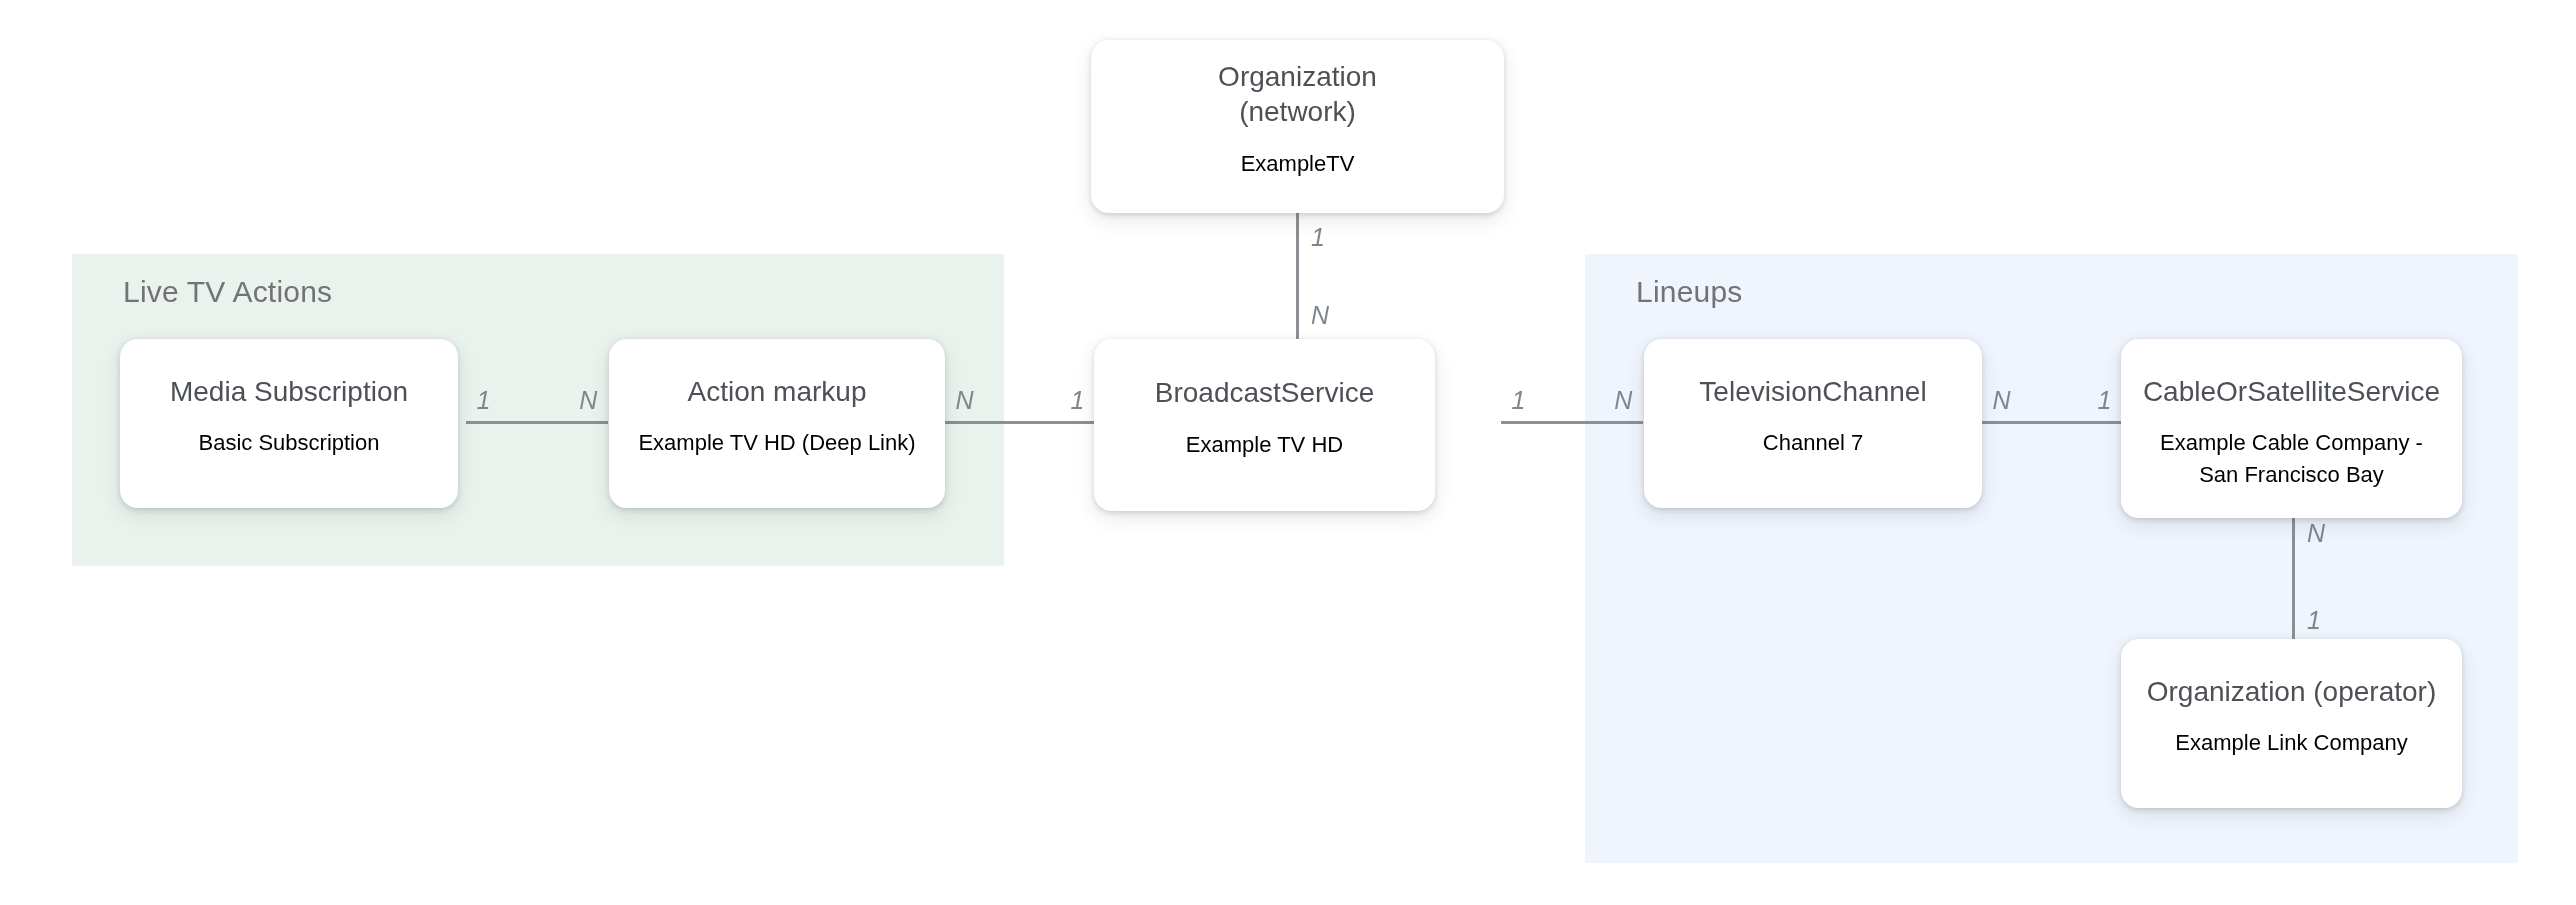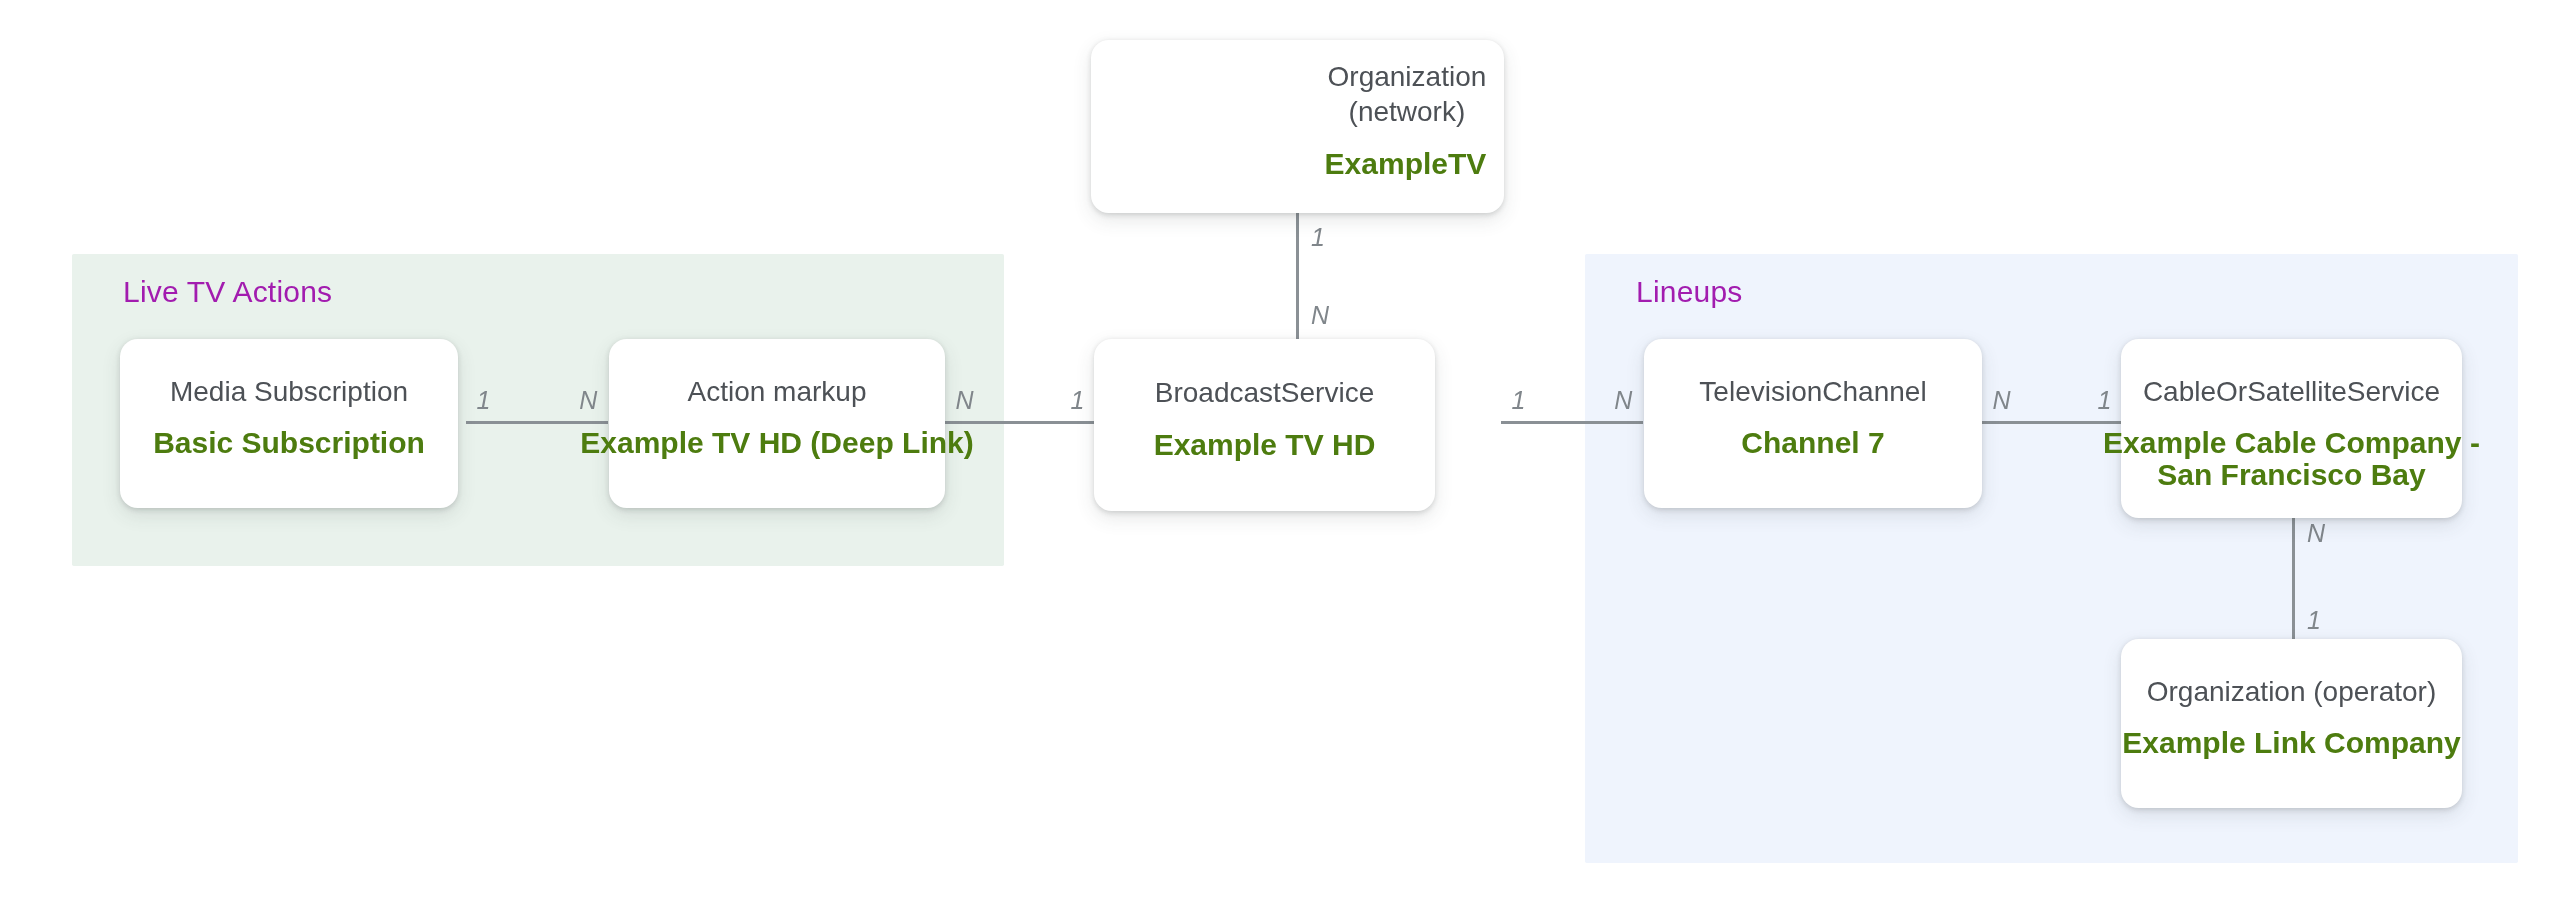--- a/index.html
+++ b/index.html
@@ -9,38 +9,38 @@
     width: 2576px; height: 906px;
     position: relative; overflow: hidden;
   }
   .canvas { position: absolute; left: 0; top: 0; width: 2576px; height: 906px; }
 
   .group-panel { position: absolute; border-radius: 1.8px; }
   .group-panel.green { background: #E9F2EC; }
   .group-panel.blue  { background: #EFF4FD; }
   .group-label {
     position: absolute; left: 51px; top: 21px;
-    font-size: 30px; font-weight: 400; color: #a21caf;
+    font-size: 30px; font-weight: 400; color: #737373;
     letter-spacing: 0.2px; white-space: nowrap;
   }
 
   .card {
     position: absolute; background: #ffffff; border-radius: 17.7px;
     box-shadow: 0 1.8px 5.3px rgba(60,64,67,0.18), 0 7px 19.5px rgba(60,64,67,0.12);
     display: flex; flex-direction: column; align-items: center; justify-content: center;
     text-align: center; padding: 16px 17.7px 30px 17.7px;
   }
   .card-title {
     font-size: 28px; line-height: 35px; color: #4D5156; font-weight: 400;
     white-space: nowrap;
   }
   .card-title span { display: block; }
   .card-subtitle {
-    margin-top: 18.6px; font-size: 30px; line-height: 32px; color: #4d7c0f;
-    font-weight: 700; white-space: nowrap;
+    margin-top: 18.6px; font-size: 22px; line-height: 32px; color: #000000;
+    font-weight: 400; white-space: nowrap;
   }
   .card-subtitle span { display: block; }
 
   .h-edge { position: absolute; height: 43px; }
   .h-line {
     position: absolute; left: 0; right: 0; bottom: 0; height: 2.7px;
     background: #8A9095;
   }
   .h-edge .card-label { position: absolute; bottom: 10.6px; }
   .h-edge .card-label.left  { left: 10.6px; }
@@ -101,21 +101,21 @@
     <span class="card-label right">1</span>
     <div class="h-line"></div>
   </div>
 
   <div class="v-edge" style="left:2292px; top:518px; height:121px;">
     <div class="v-line"></div>
     <span class="card-label top-b">N</span>
     <span class="card-label bottom-b">1</span>
   </div>
 
-  <div class="card" style="left:1091px; top:40px; width:413px; height:173px;align-items:flex-end;">
+  <div class="card" style="left:1091px; top:40px; width:413px; height:173px;">
     <div class="card-title">
       <span>Organization</span>
       <span>(network)</span>
     </div>
     <div class="card-subtitle">
       <span>ExampleTV</span>
     </div>
   </div>
 
   <div class="card" style="left:120px; top:339px; width:338px; height:169px;">

